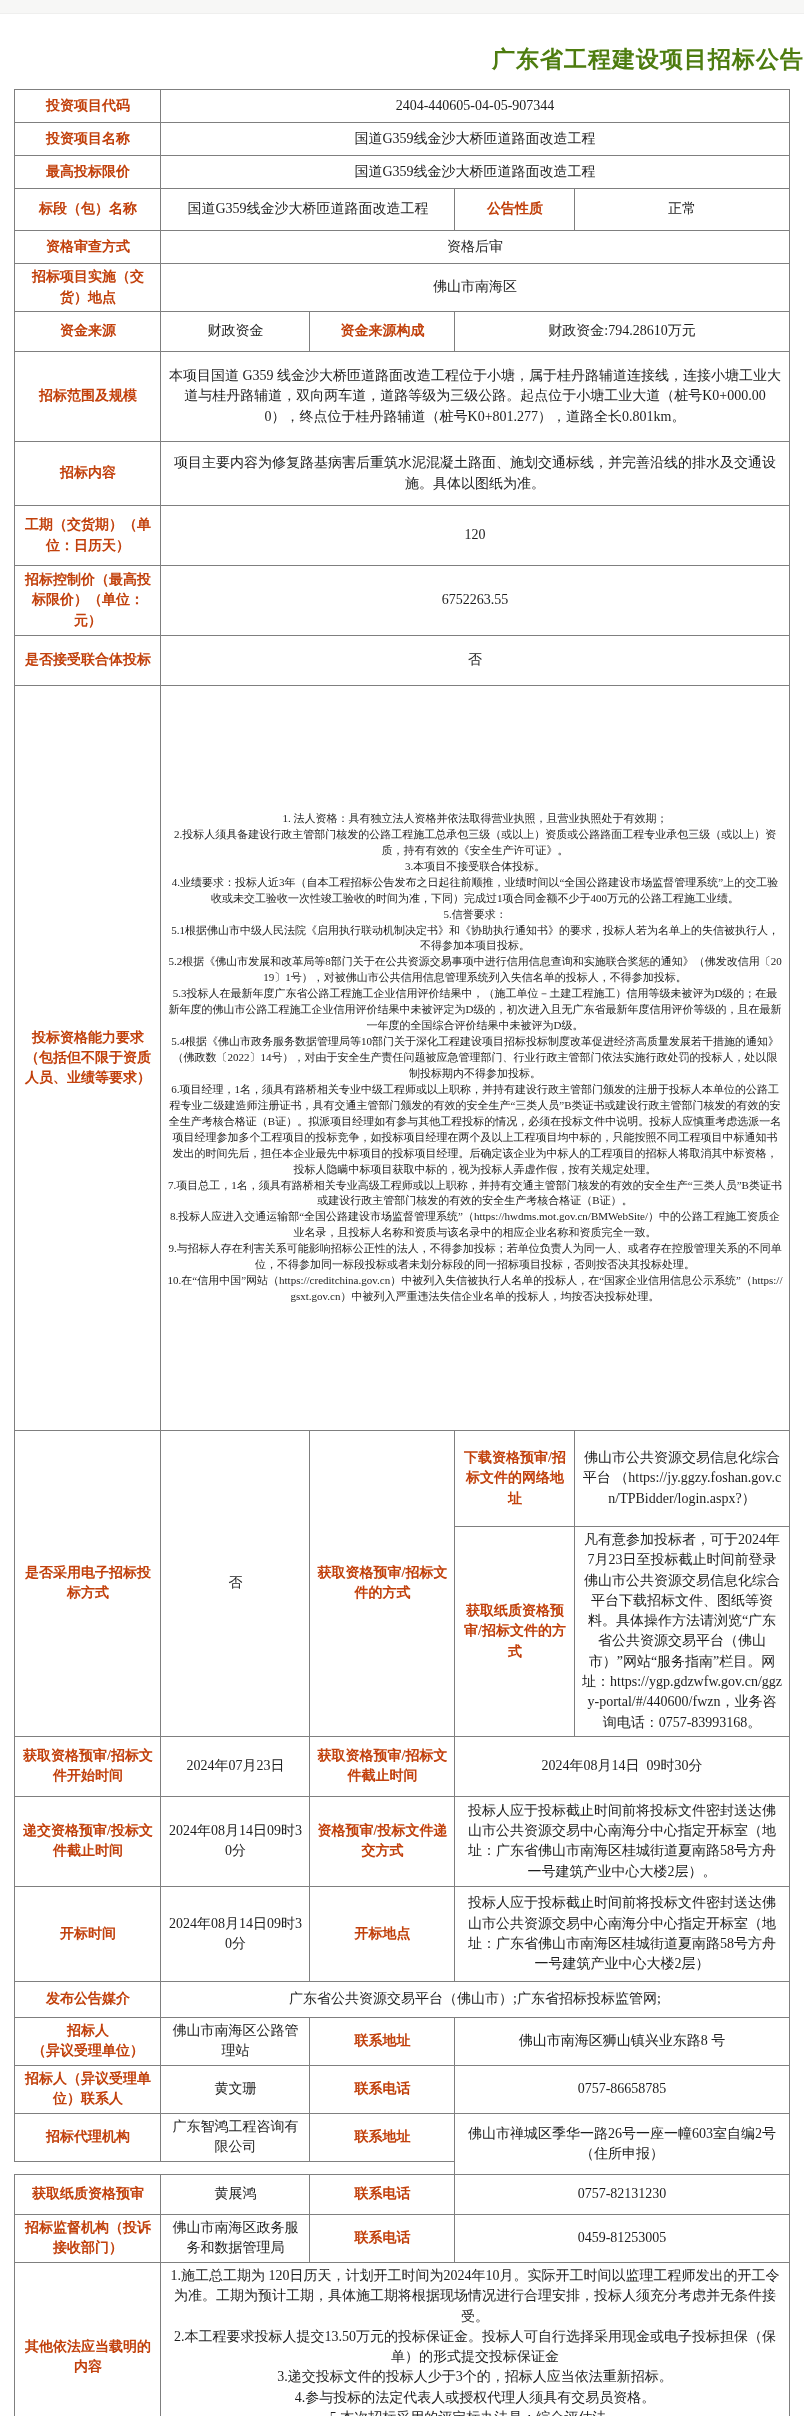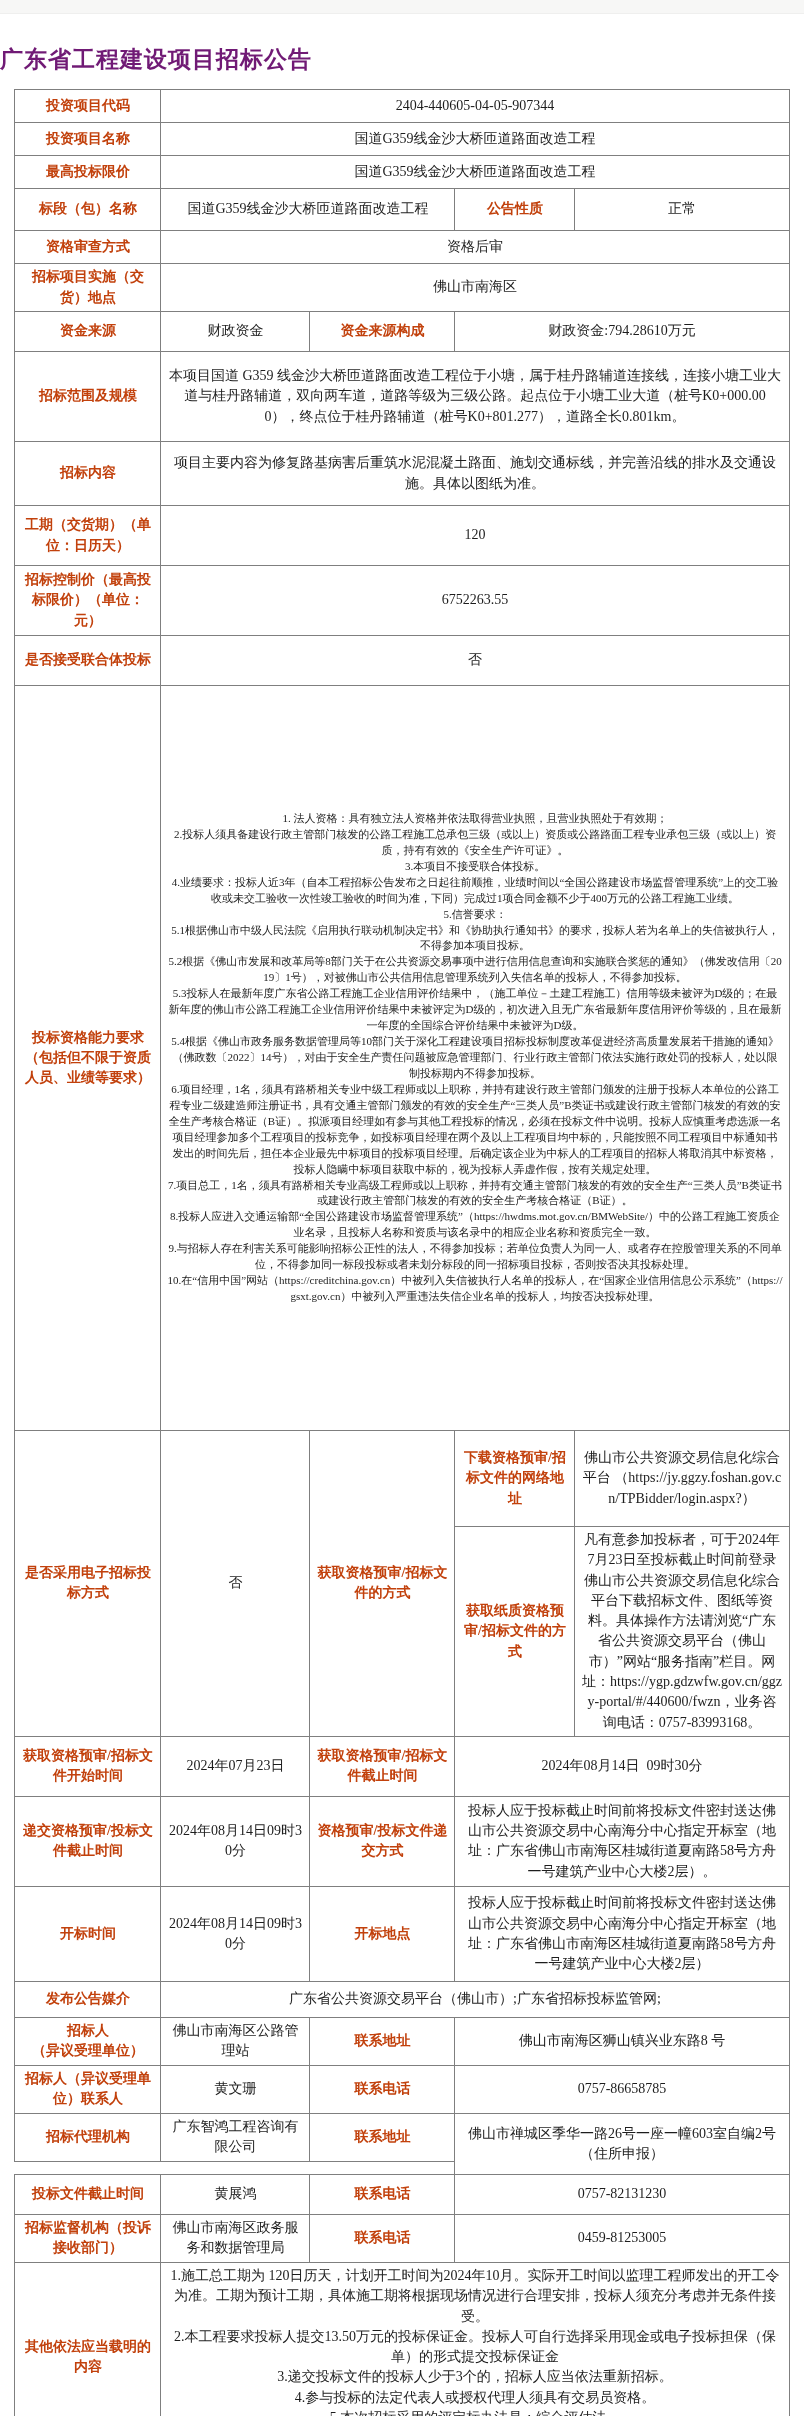--- a/index.html
+++ b/index.html
@@ -7,25 +7,25 @@
     width:804px;
     min-height:2416px;
     background:#ffffff;
     font-family:"Liberation Serif","DejaVu Serif",serif;
     color:#1d1d1d;
     position:relative;
   }
   .top-strip{height:13px;background:#f7f7f6;border-bottom:1px solid #efefee;}
   .page-title{
     margin:30px auto 14px;
-    text-align:left;
+    text-align:right;
     font-size:23px;
     font-weight:bold;
     letter-spacing:1px;
-    color:#701a75;
+    color:#4d7c0f;
   }
   table.tender{
     width:774px;
     margin:0 auto;
     border-collapse:collapse;
     table-layout:fixed;
     font-size:14px;
   }
   table.tender td{
     border:1px solid #7f7f7f;
@@ -211,21 +211,21 @@
     <td colspan="2" rowspan="2">佛山市禅城区季华一路26号一座一幢603室自编2号（住所申报）</td>
   </tr>
 
   <tr class="spacer">
     <td></td>
     <td></td>
     <td></td>
   </tr>
 
   <tr style="height:40px">
-    <td class="lab">投标文件截止时间</td>
+    <td class="lab">获取纸质资格预审</td>
     <td>黄展鸿</td>
     <td class="lab">联系电话</td>
     <td colspan="2">0757-82131230</td>
   </tr>
 
   <tr style="height:48px">
     <td class="lab">招标监督机构（投诉接收部门）</td>
     <td>佛山市南海区政务服务和数据管理局</td>
     <td class="lab">联系电话</td>
     <td colspan="2">0459-81253005</td>

